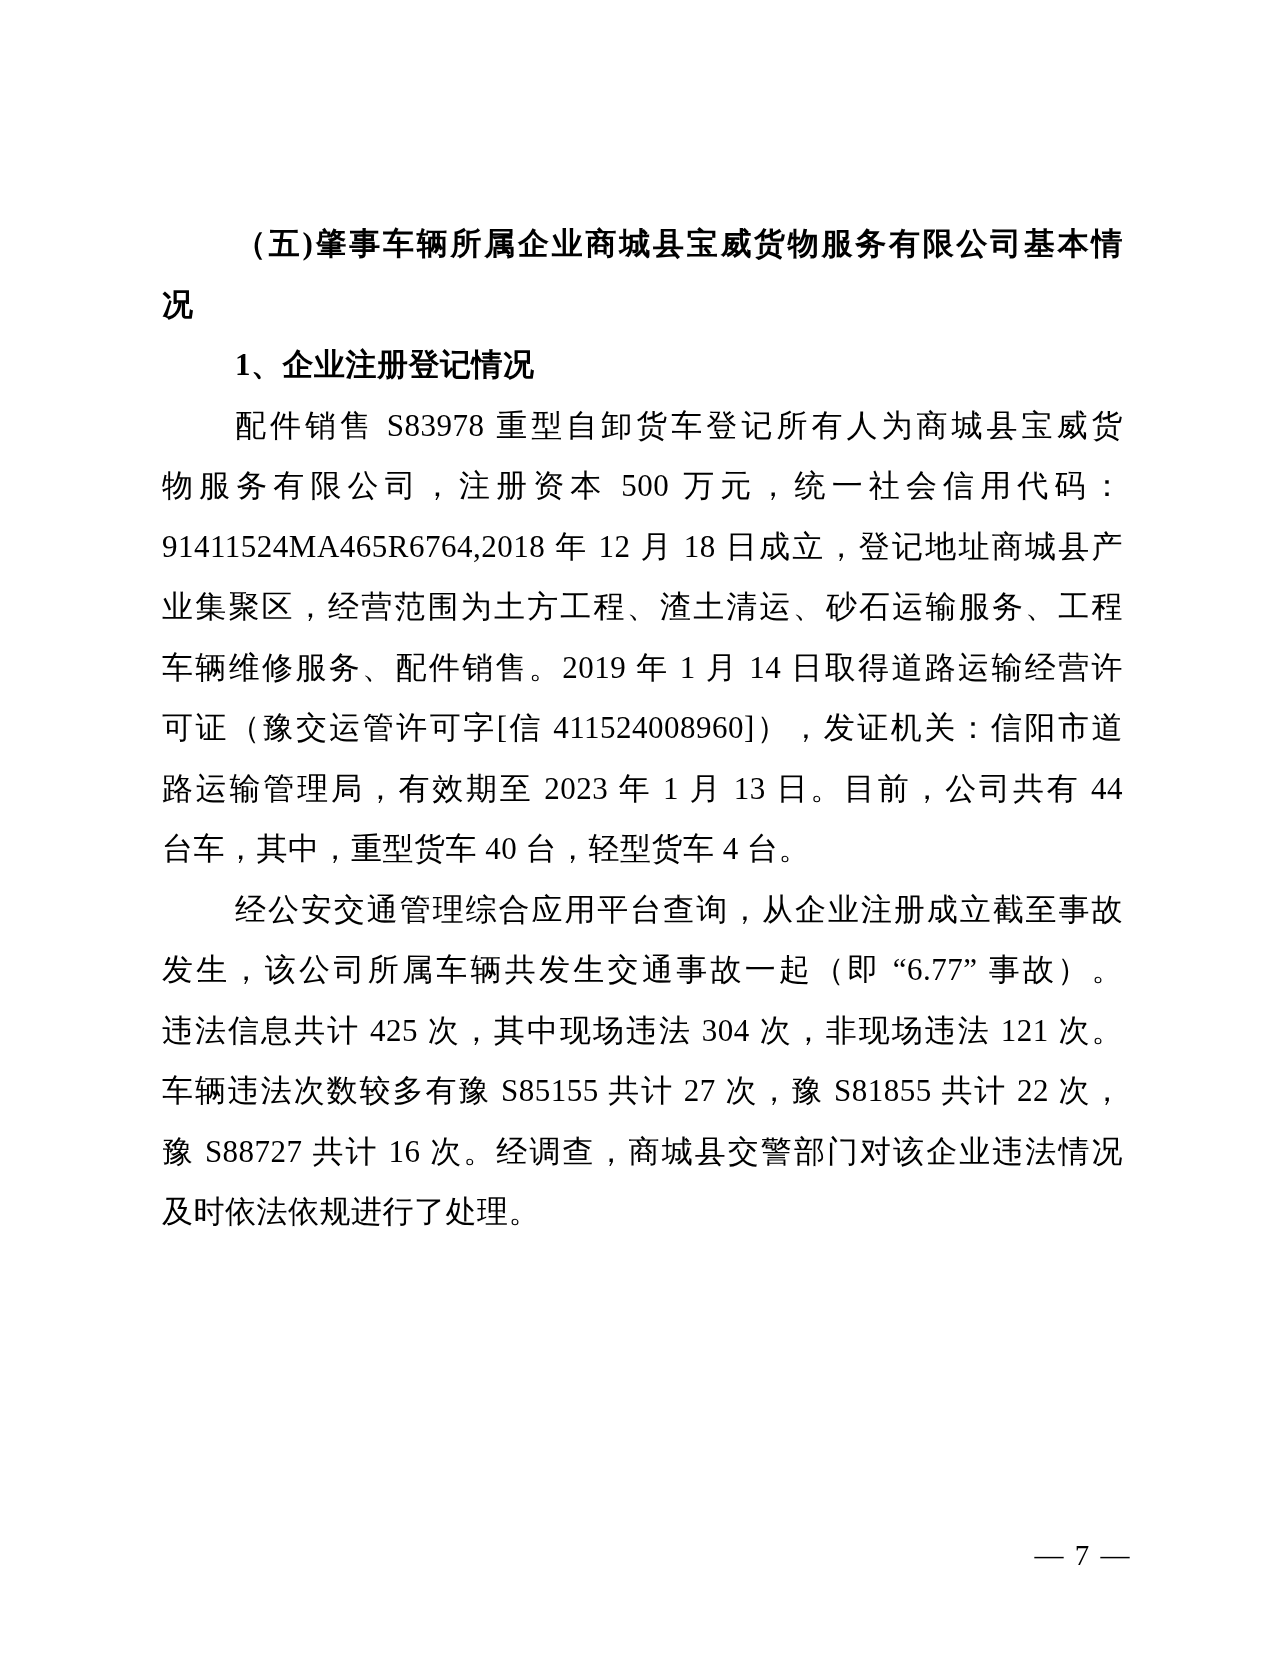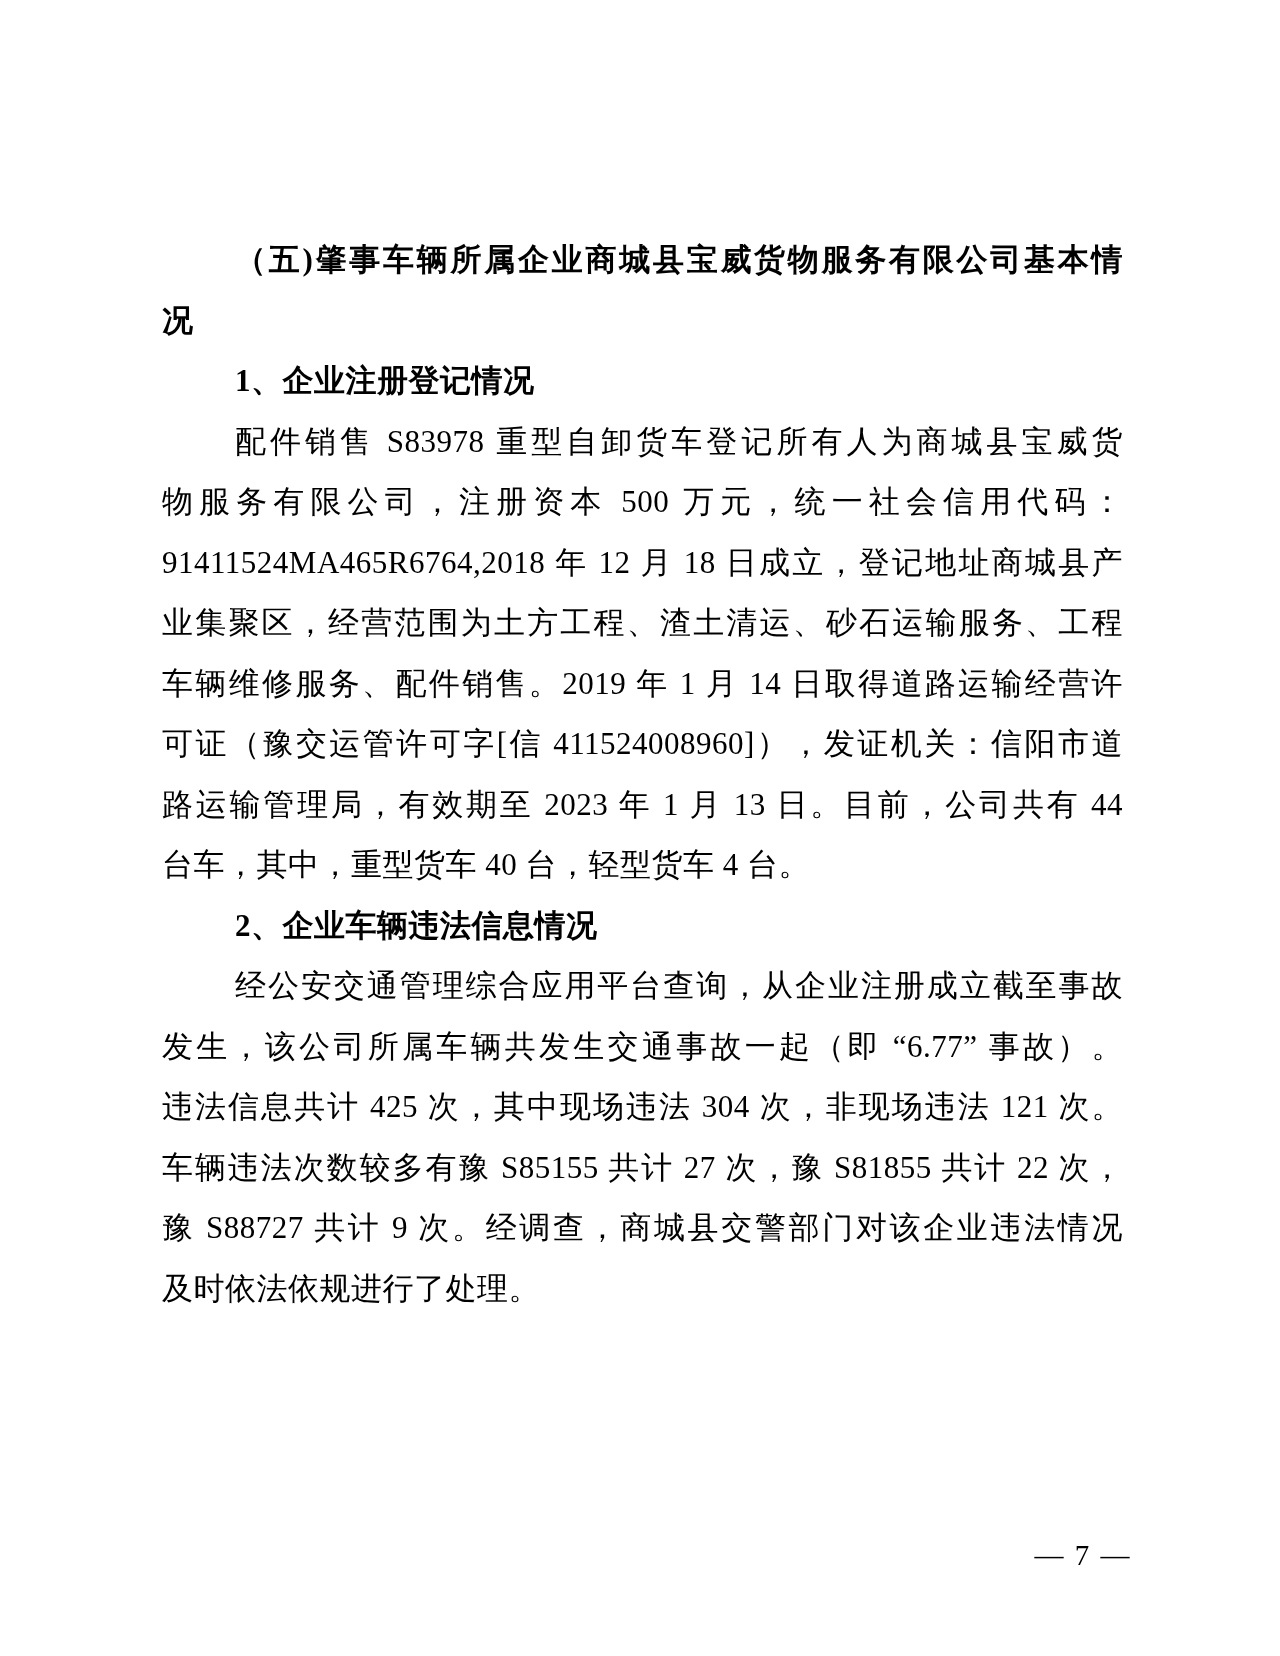--- a/index.html
+++ b/index.html
@@ -12,21 +12,21 @@
     width: 1280px;
     height: 1656px;
     background: #ffffff;
     overflow: hidden;
     font-family: "Liberation Serif", "DejaVu Serif", serif;
     color: #000000;
   }
   .text-block {
     position: absolute;
     left: 162px;
-    top: 230px;
+    top: 214px;
     width: 961px;
   }
   .line {
     display: block;
     font-size: 31px;
     height: 60.5px;
     line-height: 60.5px;
     letter-spacing: 0.5px;
   }
   .b   { font-weight: 700; }
@@ -53,23 +53,22 @@
     <div class="line b">况</div>
     <div class="line b ind">1、企业注册登记情况</div>
     <div class="line ind jf">配件销售 S83978 重型自卸货车登记所有人为商城县宝威货</div>
     <div class="line jf">物服务有限公司，注册资本 500 万元，统一社会信用代码：</div>
     <div class="line jf">91411524MA465R6764,2018 年 12 月 18 日成立，登记地址商城县产</div>
     <div class="line jf">业集聚区，经营范围为土方工程、渣土清运、砂石运输服务、工程</div>
     <div class="line jf">车辆维修服务、配件销售。2019 年 1 月 14 日取得道路运输经营许</div>
     <div class="line jf">可证（豫交运管许可字[信 411524008960]），发证机关：信阳市道</div>
     <div class="line jf">路运输管理局，有效期至 2023 年 1 月 13 日。目前，公司共有 44</div>
     <div class="line">台车，其中，重型货车 40 台，轻型货车 4 台。</div>
-    <div class="line b ind">2、企业车辆违法信息情况</div>
     <div class="line ind jf">经公安交通管理综合应用平台查询，从企业注册成立截至事故</div>
     <div class="line jf">发生，该公司所属车辆共发生交通事故一起（即 “6.77” 事故）。</div>
     <div class="line jf">违法信息共计 425 次，其中现场违法 304 次，非现场违法 121 次。</div>
     <div class="line jf">车辆违法次数较多有豫 S85155 共计 27 次，豫 S81855 共计 22 次，</div>
-    <div class="line jf">豫 S88727 共计 9 次。经调查，商城县交警部门对该企业违法情况</div>
+    <div class="line jf">豫 S88727 共计 16 次。经调查，商城县交警部门对该企业违法情况</div>
     <div class="line">及时依法依规进行了处理。</div>
   </div>
 
   <div class="page-number">— 7 —</div>
 </div>
 
 </body></html>

